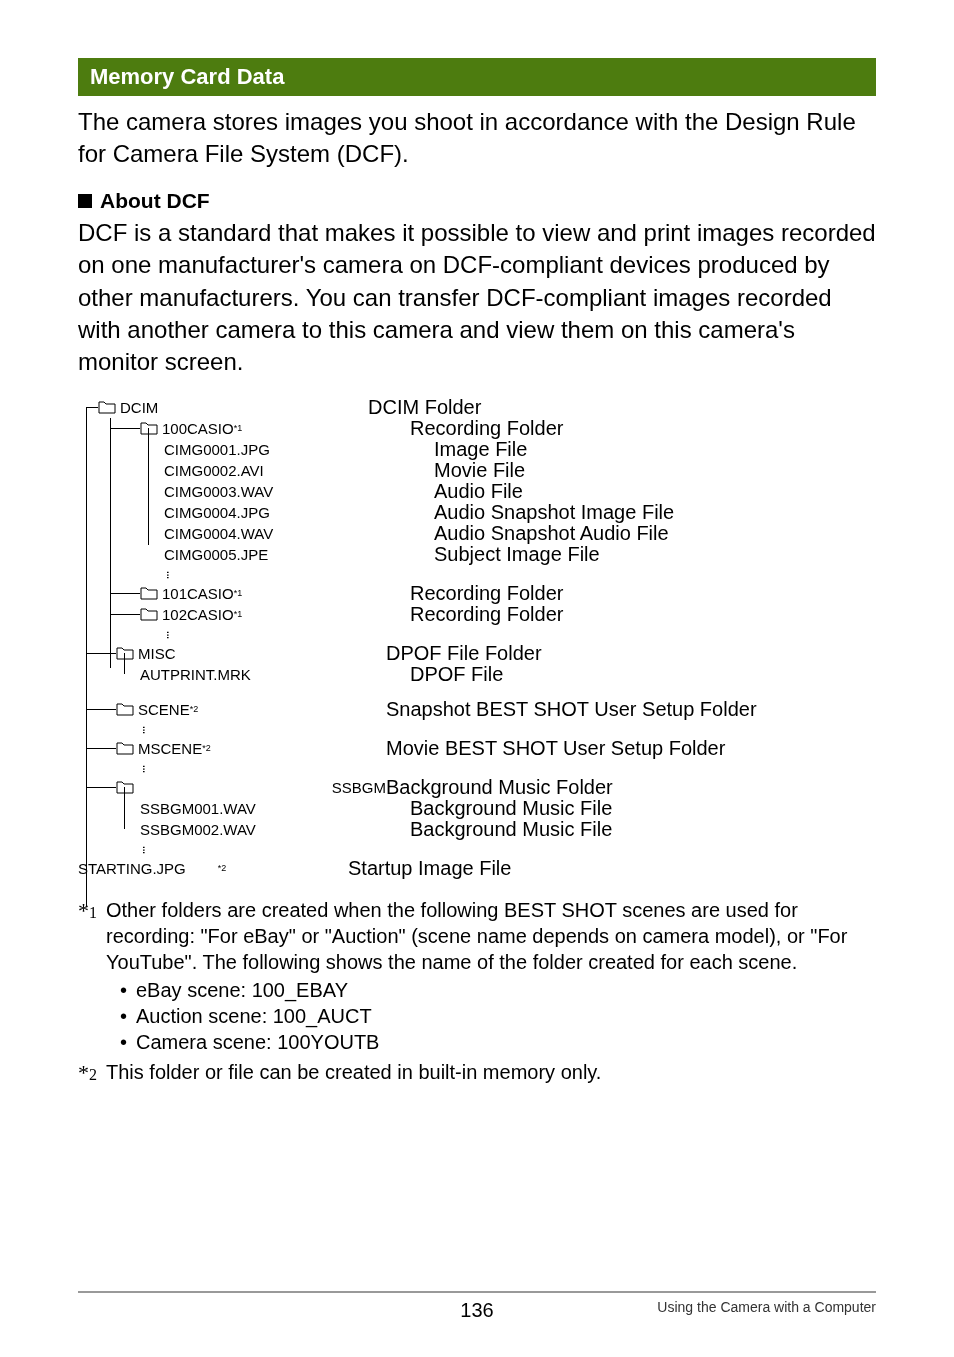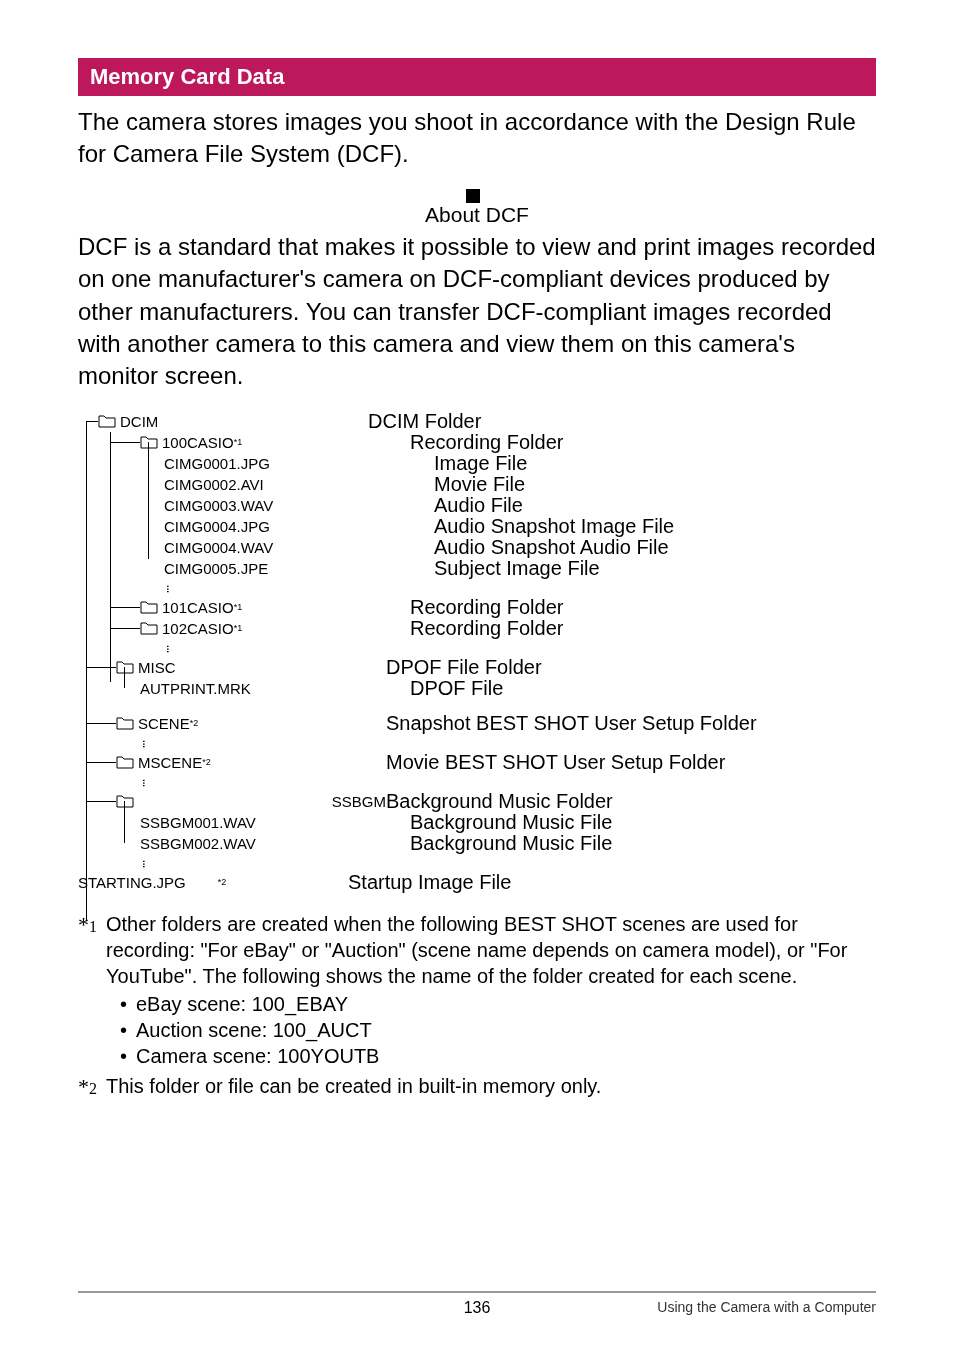--- a/index.html
+++ b/index.html
@@ -10,39 +10,38 @@
     color: #000;
     width: 954px;
   }
   .page {
     padding: 58px 78px 40px 78px;
     box-sizing: border-box;
     min-height: 1357px;
     position: relative;
   }
   .section-header {
-    background: #be185d;
+    background: #4d7c0f;
     color: #fff;
     font-size: 22px;
     font-weight: bold;
     padding: 6px 12px;
     margin-bottom: 10px;
   }
   .body-text {
     font-size: 24px;
     line-height: 1.35;
     margin: 0 0 18px 0;
   }
   .subheading {
     font-size: 21px;
-    font-weight: normal;
+    font-weight: bold;
     margin: 14px 0 4px 0;
     display: flex;
     align-items: center;
-    flex-direction: column;
   }
   .black-square {
     display: inline-block;
     width: 14px;
     height: 14px;
     background: #000;
     margin-right: 8px;
     flex-shrink: 0;
   }
 
@@ -113,21 +112,21 @@
     left:78px; right:78px;
     border-top: 2px solid #999;
     padding-top:6px;
     display:flex;
     justify-content: space-between;
     align-items: baseline;
     font-size: 14px;
     color:#333;
   }
   .footer .pagenum { 
-    position:absolute; left:0; right:0; text-align:center; font-size:16px; color:#000;
+    position:absolute; left:0; right:0; text-align:center; font-size:20px; color:#000;
   }
   .footer .right { margin-left:auto; z-index:1; font-size:14px;}
 </style>
 </head>
 <body>
 
 <div class="page">
 
   <div class="section-header">Memory Card Data</div>
 

